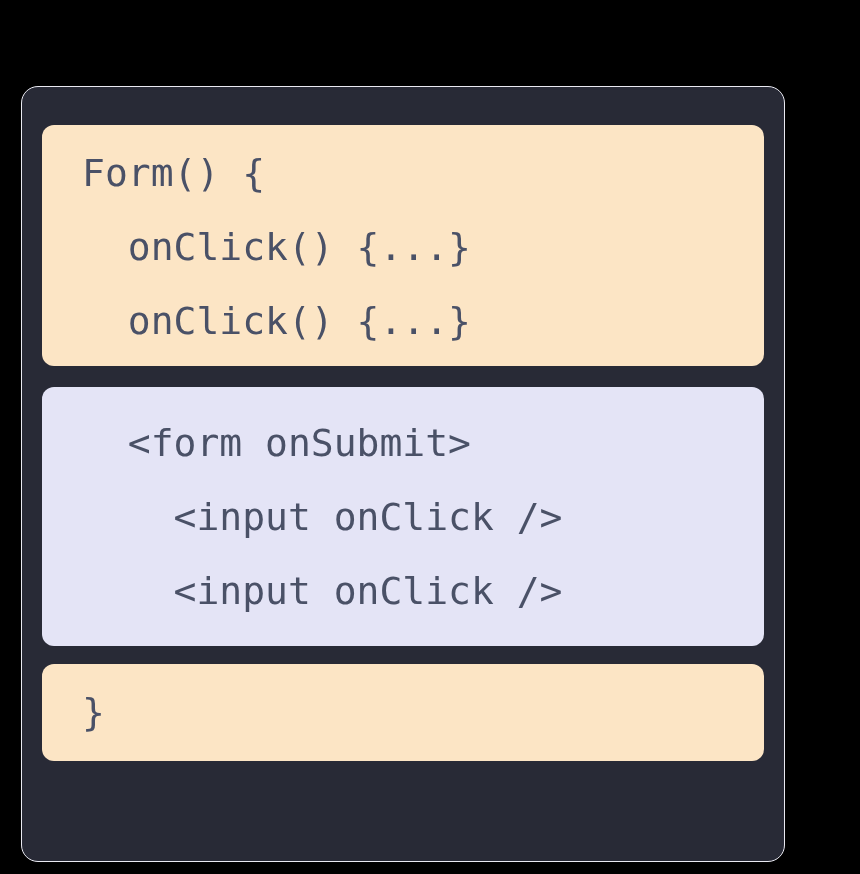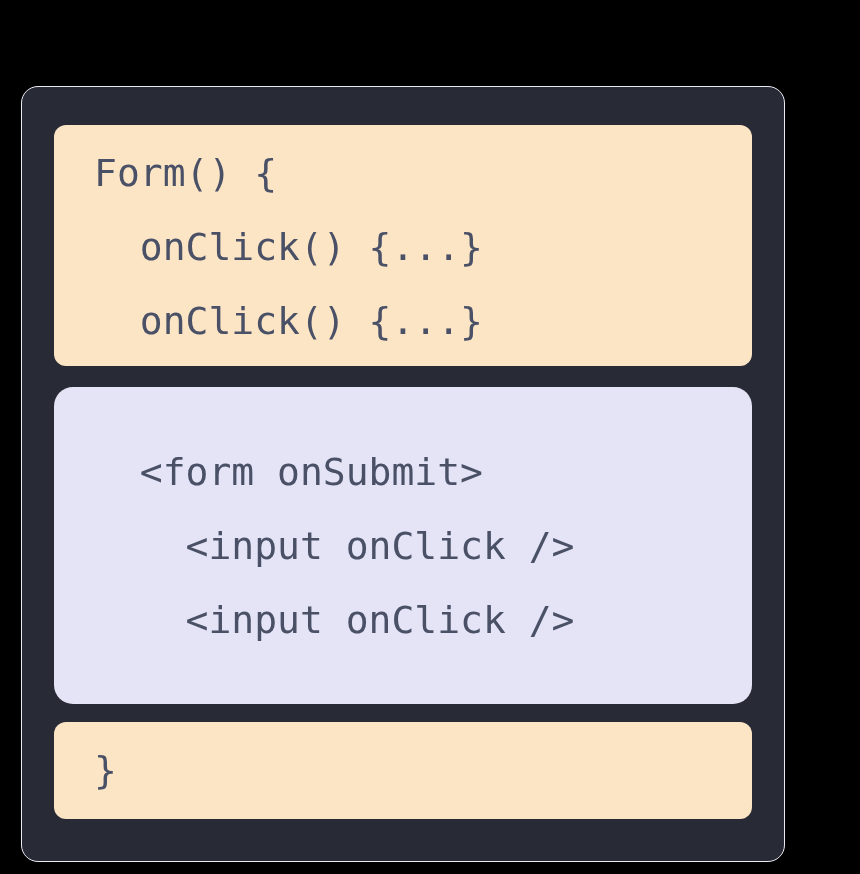--- a/index.html
+++ b/index.html
@@ -26,21 +26,21 @@
   .card {
     position: absolute;
     left: 21px;
     top: 86px;
     width: 764px;
     height: 776px;
     box-sizing: border-box;
     background: #282a36;
     border: 1.5px solid #eaeaf2;
     border-radius: 17px;
-    padding: 38px 32px;
+    padding: 38px 20px;
     display: flex;
     flex-direction: column;
   }
 
   
   .panel {
     box-sizing: border-box;
     border-radius: 12px;
     padding: 0;
     display: flex;
@@ -49,23 +49,22 @@
   }
   .panel.peach   { background: #fce5c5; }
   .panel.lavender{ background: #e4e4f6; }
 
   .panel-1 {
     height: 241px;
     padding: 24px 0 22px 0;
   }
   .gap-1 { height: 21px; flex: none; }
   .panel-2 {
-    height: 317px;
+    height: 259px;
     padding: 26px 0 26px 0;
-    border-radius: 19px;
   }
   .gap-2 { height: 18px; flex: none; }
   .panel-3 {
     height: 97px;
     padding: 0;
   }
 
   .code-line {
     color: #4a5167;
     font-family: "DejaVu Sans Mono", "Liberation Mono", monospace;

